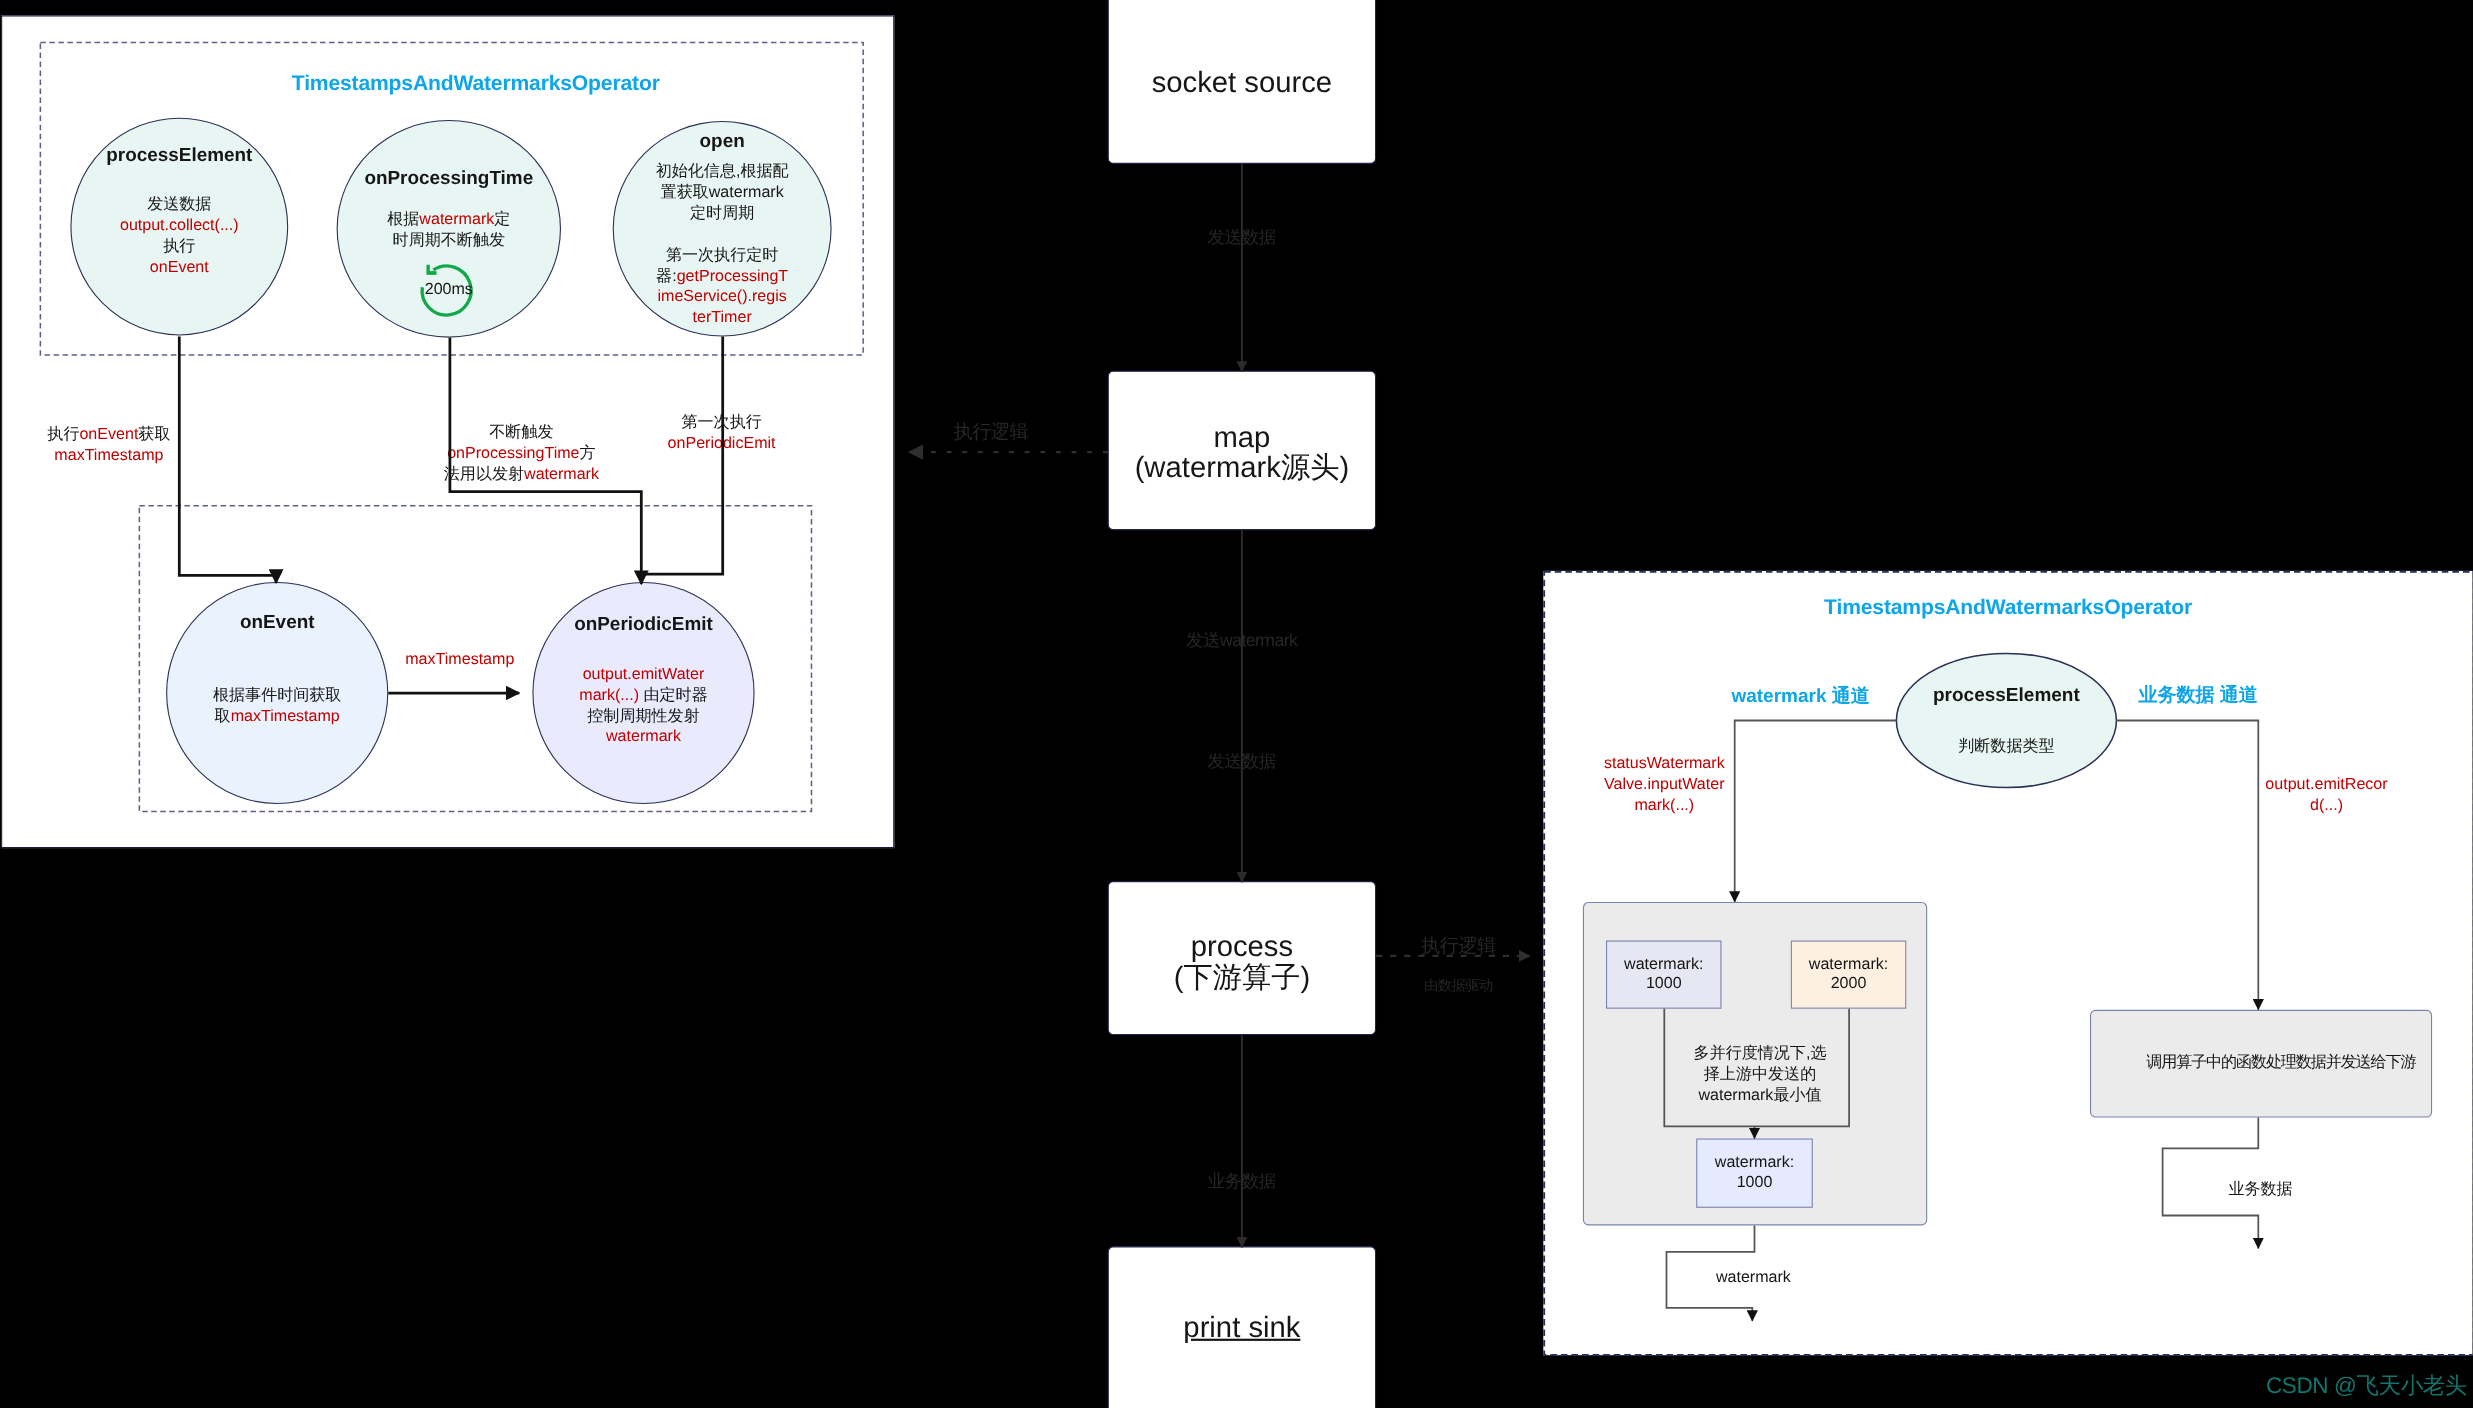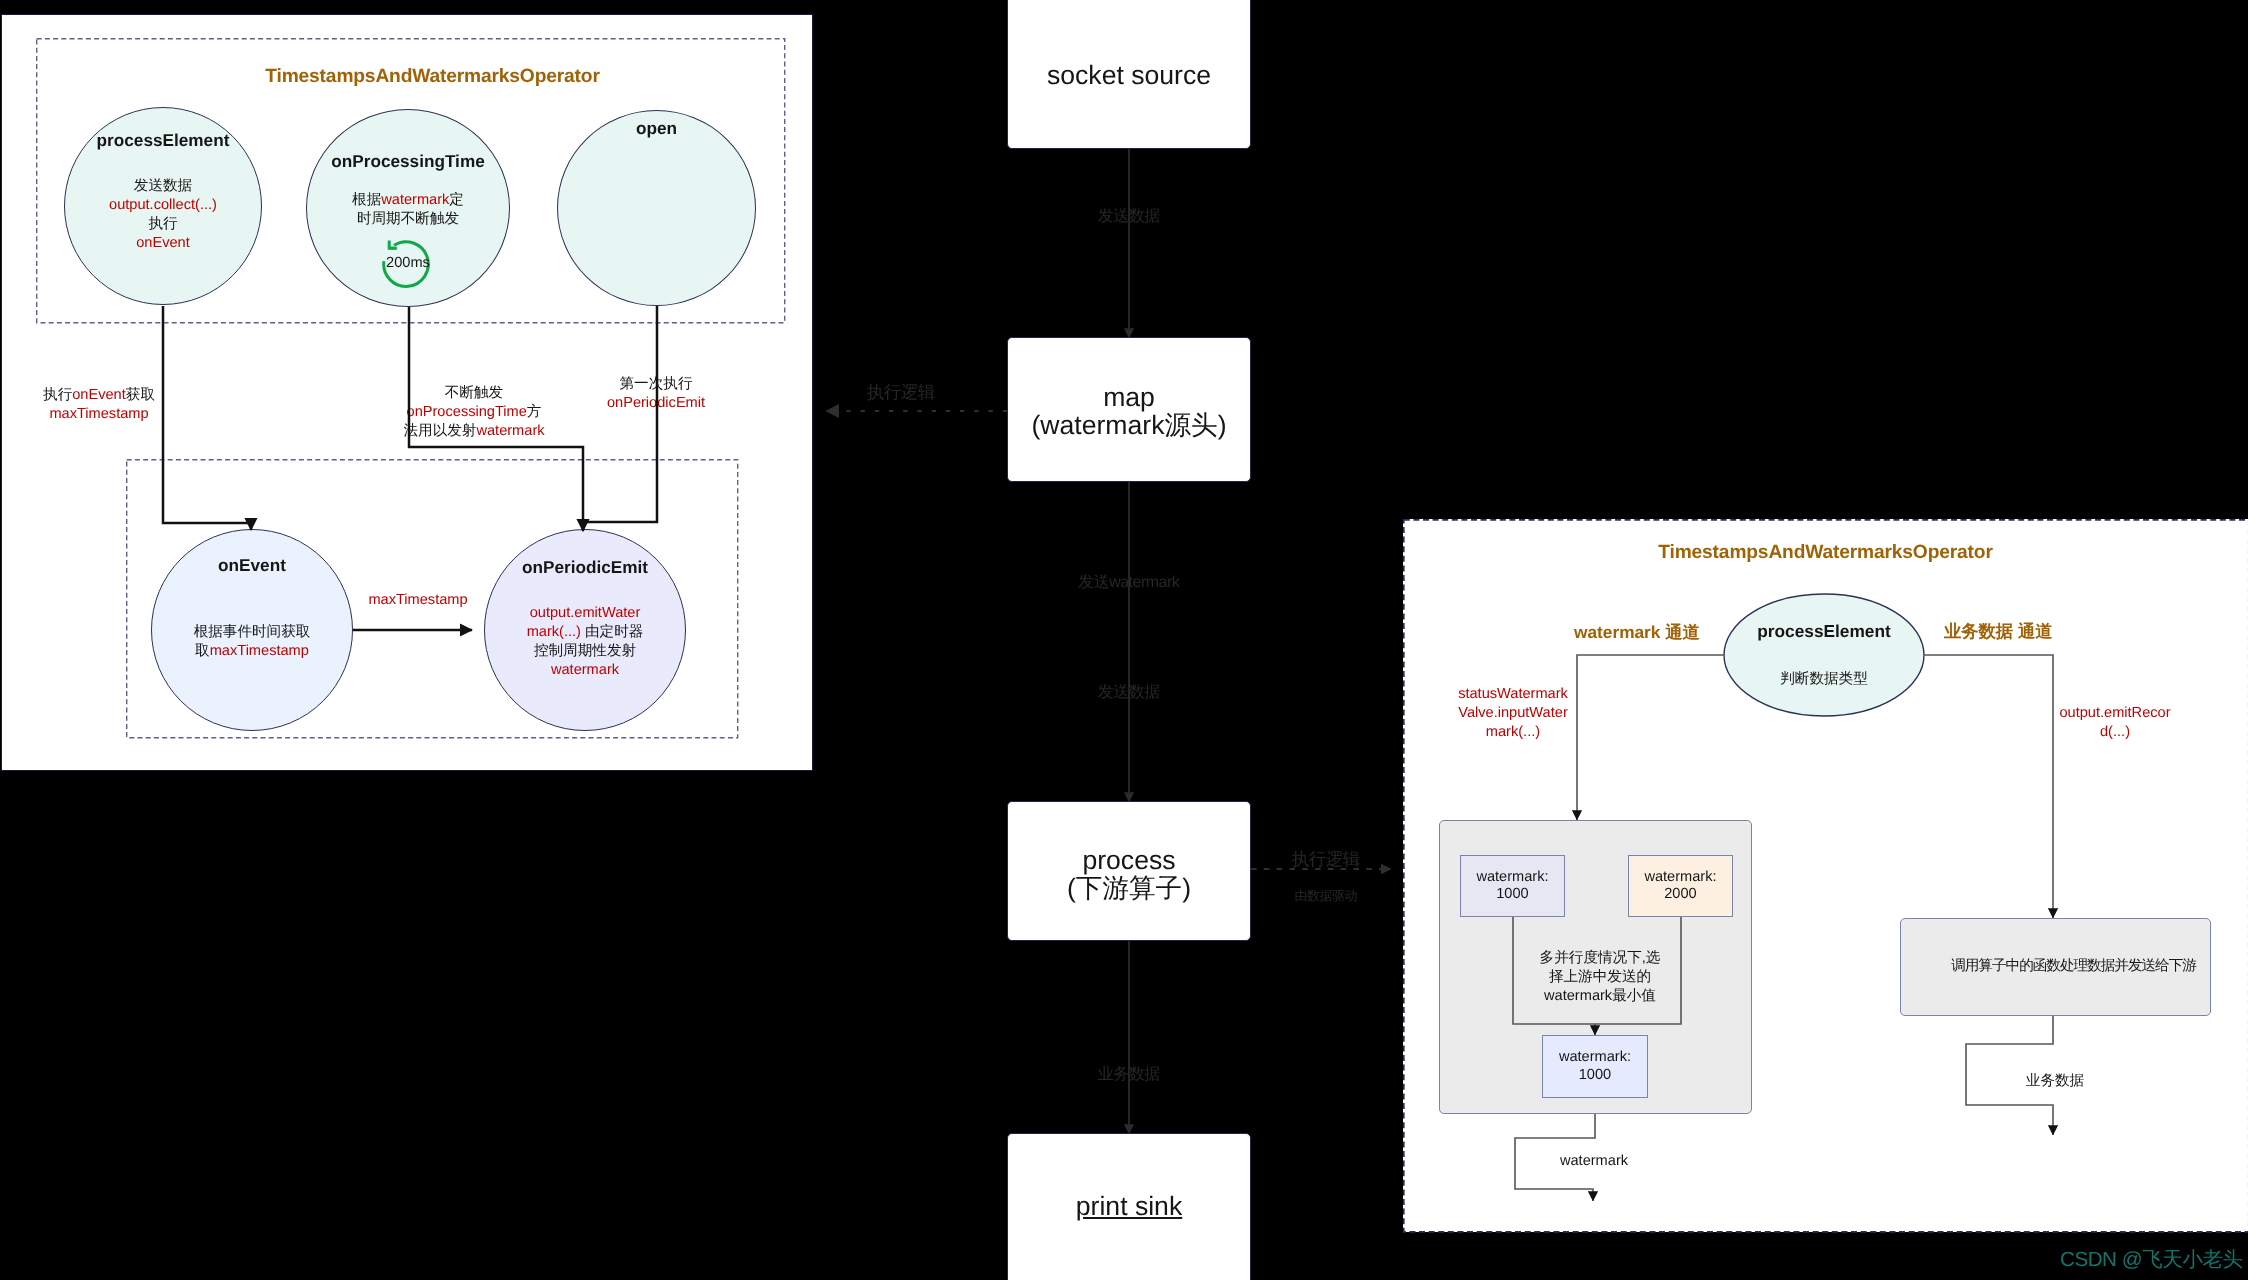--- a/index.html
+++ b/index.html
@@ -1,19 +1,19 @@
 <!DOCTYPE html>
 <html><head>
 <meta charset="utf-8">
 <style>
   html,body{margin:0;padding:0;background:#000;}
   #stage{position:relative;width:2248px;height:1280px;background:#000;overflow:hidden;
          font-family:"Liberation Sans",sans-serif;-webkit-font-smoothing:antialiased;text-rendering:geometricPrecision;}
   .panel{position:absolute;background:#fff;}
-  .boxtitle{position:absolute;font-weight:bold;color:#a16207;text-align:center;white-space:nowrap;}
+  .boxtitle{position:absolute;font-weight:bold;color:#0ea5e9;text-align:center;white-space:nowrap;}
   .circ{position:absolute;border-radius:50%;box-sizing:border-box;}
   .ctext{position:absolute;text-align:center;line-height:1.30;color:#161616;}
   .ctitle{position:absolute;text-align:center;font-weight:bold;color:#161616;white-space:nowrap;}
   .nodebox{position:absolute;background:#fff;border:1.6px solid #22264d;border-radius:5px;
            box-sizing:border-box;}
   .ptxt{position:absolute;text-align:center;color:#161616;font-size:26.6px;line-height:27.5px;}
   .lbl{position:absolute;text-align:center;line-height:1.30;color:#161616;}
   .glbl{position:absolute;text-align:center;color:#262626;white-space:nowrap;line-height:1.2;letter-spacing:-0.5px;text-indent:-0.5px;}
   svg.ovl{position:absolute;left:0;top:0;width:2248px;height:1280px;overflow:visible;}
   .wmk{position:absolute;color:#0f766e;white-space:nowrap;}
@@ -53,20 +53,30 @@
   </div>
   <svg class="ovl" style="left:380px;top:236px;width:58px;height:58px;" viewBox="0 0 58 58">
     <path d="M14.0 9.3 A 22.3 22.3 0 1 1 3.9 25.1" fill="none" stroke="#11a84a" stroke-width="3.0" stroke-linecap="butt"></path>
     <path d="M9.2 4.6 L9.2 12.2 L16.9 12.2" fill="none" stroke="#11a84a" stroke-width="3.0" stroke-linecap="butt" stroke-linejoin="miter"></path>
     <path d="M8.4 10.7 L15.6 10.7 L15.6 13.6 L10.0 13.6 Z" fill="#11a84a"></path>
   </svg>
   <div class="ctext" style="left:306px;top:254px;width:204px;font-size:14.6px;">200ms</div>
 
   <div class="circ" style="left:557px;top:110px;width:199px;height:196px;background:#e8f6f3;border:1.3px solid #2b3154;"></div>
   <div class="ctitle" style="left:557px;top:118px;width:199px;font-size:17.2px;">open</div>
+  <div class="ctext" style="left:557px;top:147px;width:199px;font-size:14.6px;">
+    <div>初始化信息,根据配</div>
+    <div>置获取watermark</div>
+    <div>定时周期</div>
+    <div>&nbsp;</div>
+    <div>第一次执行定时</div>
+    <div><span>器:</span><span class="red">getProcessingT</span></div>
+    <div class="red">imeService().regis</div>
+    <div class="red">terTimer</div>
+  </div>
 
   <svg class="ovl" viewBox="0 0 2248 1280">
     <rect x="126.7" y="459.7" width="611" height="278" fill="none" stroke="#5b6286" stroke-width="1.4" stroke-dasharray="5 3.2"></rect>
   </svg>
 
   <div class="circ" style="left:151px;top:529px;width:202px;height:202px;background:#eaf2fe;border:1.3px solid #2b3154;"></div>
   <div class="ctitle" style="left:151px;top:555px;width:202px;font-size:17.2px;">onEvent</div>
   <div class="ctext" style="left:151px;top:623px;width:202px;font-size:14.6px;">
     <div>根据事件时间获取</div>
     <div><span>取</span><span class="red">maxTimestamp</span></div>

